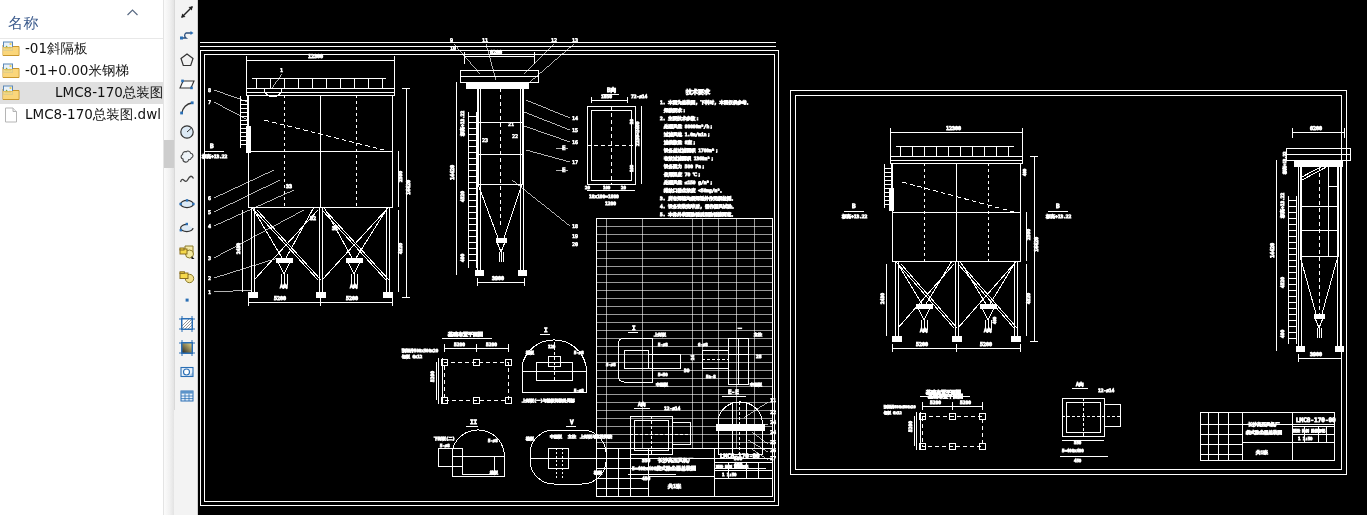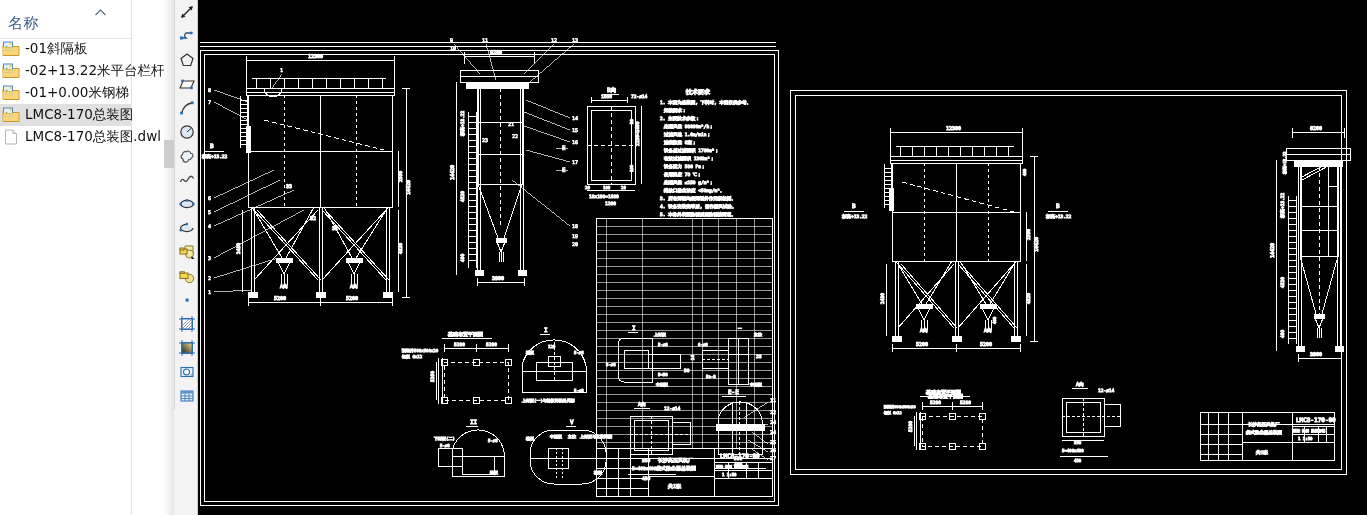--- a/index.html
+++ b/index.html
@@ -6,42 +6,42 @@
   body{
     width:1367px;height:515px;overflow:hidden;
     background:#ffffff;
     font-family:"Liberation Sans","DejaVu Sans",sans-serif;
     -webkit-font-smoothing:antialiased;
   }
   #app{position:relative;width:1367px;height:515px;}
 
   
   #file-pane{
-    position:absolute;left:0;top:0;width:132px;height:515px;
+    position:absolute;left:0;top:0;width:164px;height:515px;
     background:#ffffff;
     border-right:1px solid #e4e4e4;
     box-sizing:border-box;
   }
   #pane-header{
     position:relative;height:38px;border-bottom:1px solid #e8e8e8;
   }
   #pane-header .col-title{
     position:absolute;left:8px;top:14px;
     font-size:15px;color:#3b5a8c;letter-spacing:.5px;
   }
   #pane-header .chevron{
     position:absolute;right:24px;top:8px;
     font-size:11px;color:#5a6b84;line-height:11px;
   }
   #file-list{position:absolute;left:0;top:38px;right:0;bottom:0;}
   .file-row{
     position:relative;height:22px;display:flex;align-items:center;
     padding-left:2px;box-sizing:border-box;
   }
-  .file-row.selected{background:#e0e0e0;}
+  .file-row.selected{background:#e0e0e0;gap:30px;}
   .file-row .ficon{
     width:18px;height:16px;margin-right:5px;flex:0 0 auto;position:relative;
   }
   .file-row .flabel{
     font-size:13.5px;color:#111;white-space:nowrap;
     font-family:"DejaVu Sans","Liberation Sans",sans-serif;
   }
 
   
   #splitter{
@@ -94,31 +94,20 @@
         <div class="file-row">
           <span class="ficon"><svg width="18" height="16" viewBox="0 0 18 16">
               <path d="M1 4 L1 14.5 L17 14.5 L17 5.5 L8.5 5.5 L7 4 Z" fill="#f6c864" stroke="#c9972c" stroke-width="1"></path>
               <rect x="1.5" y="1" width="9" height="8.5" fill="#e8f1fa" stroke="#5b87b5" stroke-width="1"></rect>
               <path d="M2 8.5 L4.5 4.5 L6.5 7 L8 5.5 L10 8.5 Z" fill="#6fa84f"></path>
               <circle cx="8.5" cy="3" r="1.1" fill="#f2d14a"></circle>
               <path d="M1 6 L16.5 6 L16.5 14 L1 14 Z" fill="#fad87f" opacity="0.85" stroke="none"></path>
               <path d="M1.5 6.5 L10.5 6.5" stroke="#d8a93a" stroke-width=".6"></path>
             </svg></span>
           <span class="flabel">-01斜隔板</span>
-        </div>
-        <div class="file-row">
-          <span class="ficon"><svg width="18" height="16" viewBox="0 0 18 16">
-              <path d="M1 4 L1 14.5 L17 14.5 L17 5.5 L8.5 5.5 L7 4 Z" fill="#f6c864" stroke="#c9972c" stroke-width="1"></path>
-              <rect x="1.5" y="1" width="9" height="8.5" fill="#e8f1fa" stroke="#5b87b5" stroke-width="1"></rect>
-              <path d="M2 8.5 L4.5 4.5 L6.5 7 L8 5.5 L10 8.5 Z" fill="#6fa84f"></path>
-              <circle cx="8.5" cy="3" r="1.1" fill="#f2d14a"></circle>
-              <path d="M1 6 L16.5 6 L16.5 14 L1 14 Z" fill="#fad87f" opacity="0.85" stroke="none"></path>
-              <path d="M1.5 6.5 L10.5 6.5" stroke="#d8a93a" stroke-width=".6"></path>
-            </svg></span>
-          <span class="flabel">-02+13.22米平台栏杆</span>
         </div>
         <div class="file-row">
           <span class="ficon"><svg width="18" height="16" viewBox="0 0 18 16">
               <path d="M1 4 L1 14.5 L17 14.5 L17 5.5 L8.5 5.5 L7 4 Z" fill="#f6c864" stroke="#c9972c" stroke-width="1"></path>
               <rect x="1.5" y="1" width="9" height="8.5" fill="#e8f1fa" stroke="#5b87b5" stroke-width="1"></rect>
               <path d="M2 8.5 L4.5 4.5 L6.5 7 L8 5.5 L10 8.5 Z" fill="#6fa84f"></path>
               <circle cx="8.5" cy="3" r="1.1" fill="#f2d14a"></circle>
               <path d="M1 6 L16.5 6 L16.5 14 L1 14 Z" fill="#fad87f" opacity="0.85" stroke="none"></path>
               <path d="M1.5 6.5 L10.5 6.5" stroke="#d8a93a" stroke-width=".6"></path>
             </svg></span>

